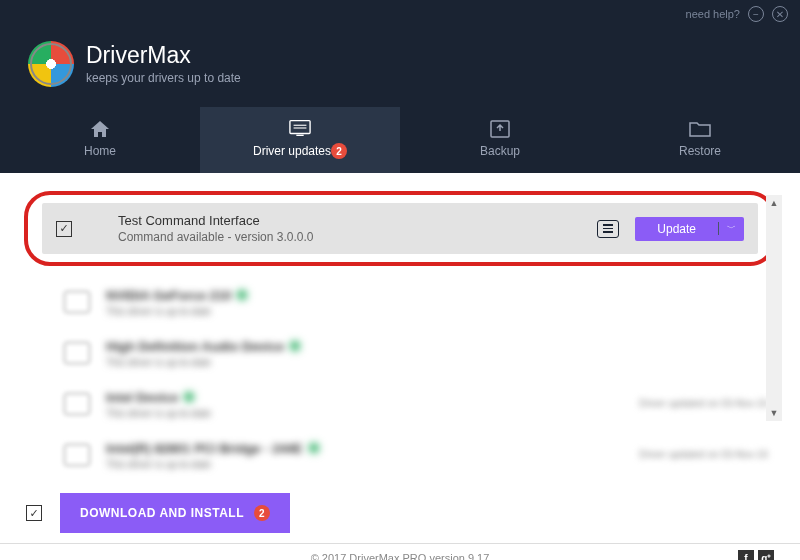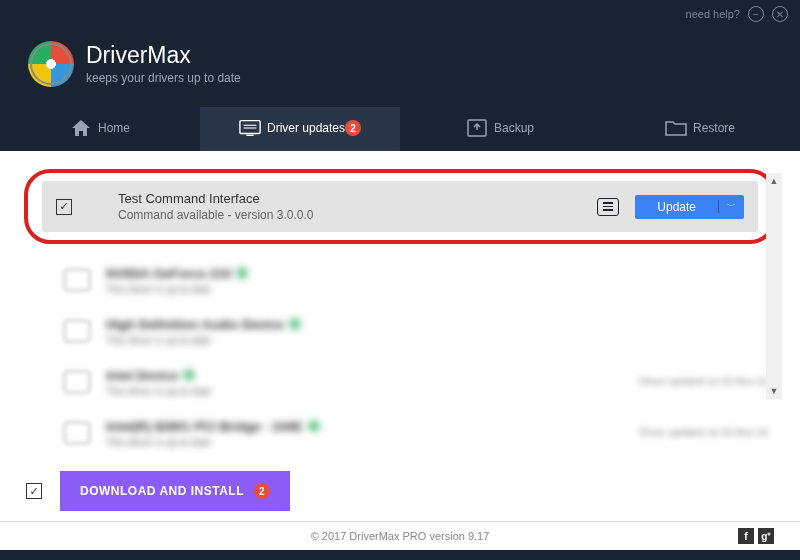--- a/index.html
+++ b/index.html
@@ -9,42 +9,42 @@
 .titlebar a { color: #7a8599; font-size: 11px; text-decoration: none; }
 .titlebar .winbtn { width: 16px; height: 16px; border: 1px solid #7a8599; border-radius: 50%; display: flex; align-items: center; justify-content: center; color: #7a8599; font-size: 10px; cursor: pointer; }
 
 .header { display: flex; align-items: center; gap: 14px; padding: 14px 30px 22px; }
 .logo { width: 42px; height: 42px; border-radius: 50%; background: radial-gradient(circle, #fff 0%, #fff 18%, transparent 19%); border: 2px solid #888; position: relative; }
 .logo::before { content: ""; position: absolute; inset: -4px; border-radius: 50%; background: conic-gradient(#e74c3c 0 90deg, #3498db 90deg 180deg, #f1c40f 180deg 270deg, #27ae60 270deg 360deg); z-index: -1; filter: blur(0.5px); }
 .header h1 { color: #fff; font-size: 23px; font-weight: normal; }
 .header p { color: #9aa3b5; font-size: 12px; margin-top: 2px; }
 
 .tabs { display: flex; background: #1a2332; }
-.tab { flex: 1; display: flex; align-items: center; justify-content: center; padding: 12px 0 14px; color: #9aa3b5; font-size: 12px; cursor: pointer; gap: 6px; position: relative; }
+.tab { flex: 1; display: flex; flex-direction: column; align-items: center; justify-content: center; padding: 12px 0 14px; color: #9aa3b5; font-size: 12px; cursor: pointer; gap: 6px; position: relative; }
 .tab.active { background: #2a3648; color: #fff; }
 .tab .icon { width: 22px; height: 18px; display: flex; align-items: center; justify-content: center; }
 .tab .label-row { display: flex; align-items: center; }
 .badge { background: #e74c3c; color: #fff; font-size: 10px; width: 16px; height: 16px; border-radius: 50%; display: inline-flex; align-items: center; justify-content: center; font-weight: bold; }
 
 .content { background: #fff; margin: 0; padding: 18px 18px 10px; height: 310px; position: relative; }
 .highlight-box { border: 4px solid #d9221f; border-radius: 26px; padding: 8px 14px; margin: 0 6px 10px; }
 .driver-row { display: flex; align-items: center; padding: 10px 14px; gap: 16px; }
 .driver-row.main { background: #e3e3e3; border-radius: 2px; }
 .checkbox { width: 16px; height: 16px; border: 1.5px solid #333; display: flex; align-items: center; justify-content: center; font-size: 11px; color: #333; }
 .dev-icon { width: 26px; height: 22px; border: 1.5px solid #888; border-radius: 3px; filter: blur(2px); }
 .driver-info { flex: 1; }
 .driver-name { font-size: 13px; color: #333; }
 .driver-sub { font-size: 12px; color: #666; margin-top: 2px; }
 .blurred { filter: blur(3.5px); color: #555; }
 .blurred .driver-name { font-size: 13px; font-weight: bold; }
 .blurred .driver-sub { font-size: 10px; }
 .green-dot { width: 10px; height: 10px; background: #27ae60; border-radius: 50%; display: inline-block; margin-left: 6px; filter: blur(2px); }
 .details-icon { width: 22px; height: 18px; border: 1.5px solid #1a2332; border-radius: 3px; display: flex; flex-direction: column; justify-content: center; align-items: center; gap: 2px; }
 .details-icon span { width: 10px; height: 1.5px; background: #1a2332; }
-.update-btn { background: #3b82f6; color: #fff; padding: 5px 0; display: flex; align-items: center; font-size: 12px; border-radius: 2px; justify-content: space-between; }
+.update-btn { background: #8b5cf6; color: #fff; padding: 5px 0; display: flex; align-items: center; font-size: 12px; border-radius: 2px; justify-content: space-between; }
 .update-btn .lbl { padding: 0 22px; }
 .update-btn .dd { border-left: 1px solid #4a5568; padding: 0 8px; font-size: 9px; }
 .blur-right { filter: blur(3px); color: #888; font-size: 10px; }
 
 .scroll-track { position: absolute; right: 18px; top: 22px; bottom: 62px; width: 16px; background: #f0f0f0; }
 .scroll-arrow { height: 16px; display: flex; align-items: center; justify-content: center; font-size: 9px; color: #666; }
 
 .footer-bar { background: #fff; padding: 10px 26px; display: flex; align-items: center; gap: 18px; }
 .dl-btn { background: #8b5cf6; color: #fff; padding: 12px 20px; font-size: 12px; font-weight: bold; letter-spacing: 0.5px; display: flex; align-items: center; gap: 10px; }
 

